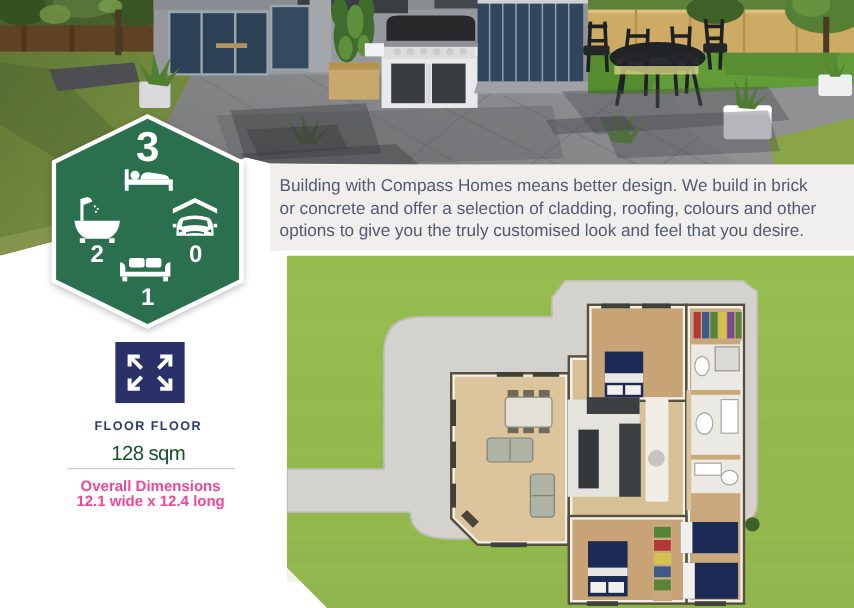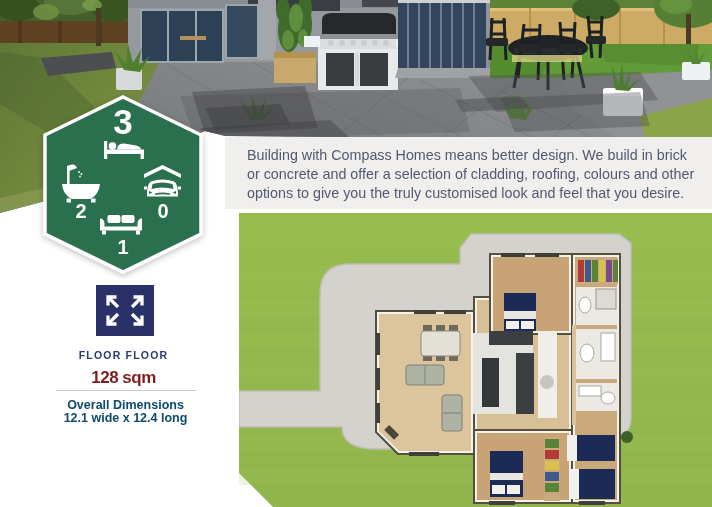--- a/index.html
+++ b/index.html
@@ -1,26 +1,26 @@
 <!DOCTYPE html>
 <html><head>
 <meta charset="utf-8">
 <style>
   html,body{margin:0;padding:0;}
   .page{position:relative;width:712px;height:507px;background:#ffffff;overflow:hidden;
         font-family:"Liberation Sans",sans-serif;}
   .abs{position:absolute;}
   .textbox{position:absolute;left:225px;top:137px;width:487px;height:72px;background:#f0efed;}
-  .textbox p{margin:0;padding:9px 0 0 22px;font-size:14.3px;line-height:18.8px;color:#53596f;}
+  .textbox p{margin:0;padding:9px 0 0 8px;font-size:14.3px;line-height:18.8px;color:#53596f;}
   .fa1{position:absolute;left:0;top:349px;width:247px;text-align:center;color:#2b3a69;
        font-size:10.5px;font-weight:bold;letter-spacing:1.2px;}
-  .fa2{position:absolute;left:0;top:368px;width:247px;text-align:center;color:#7f1d1d;
-       font-size:17px;font-weight:bold;letter-spacing:-0.5px;}
+  .fa2{position:absolute;left:0;top:368px;width:247px;text-align:center;color:#14532d;
+       font-size:17px;font-weight:normal;letter-spacing:-0.5px;}
   .fa-line{position:absolute;left:56px;top:390px;width:140px;height:1px;background:#c9c9c9;}
-  .dims{position:absolute;left:0;top:399px;width:251px;text-align:center;color:#0c4a6e;
+  .dims{position:absolute;left:0;top:399px;width:251px;text-align:center;color:#ec4899;
         font-size:12.5px;font-weight:bold;line-height:13px;}
 </style>
 </head>
 <body>
 <div class="page">
 
 <svg class="abs" style="left:0;top:0" width="712" height="216" viewBox="0 0 712 216">
   <defs>
     <clipPath id="photoclip">
       <path d="M0,0 H712 V141 L225,136 L205,131 L45,201 L0,213 Z"></path>

